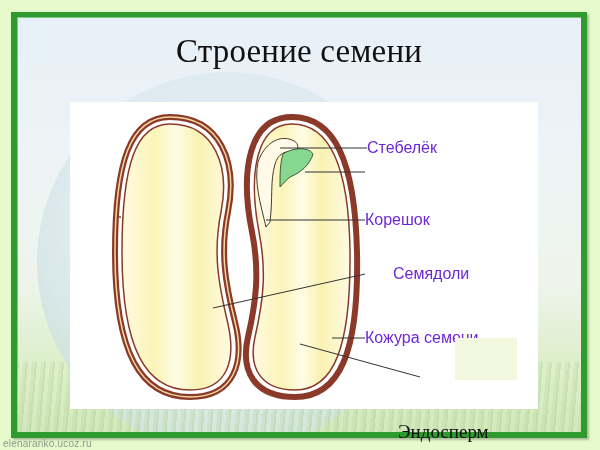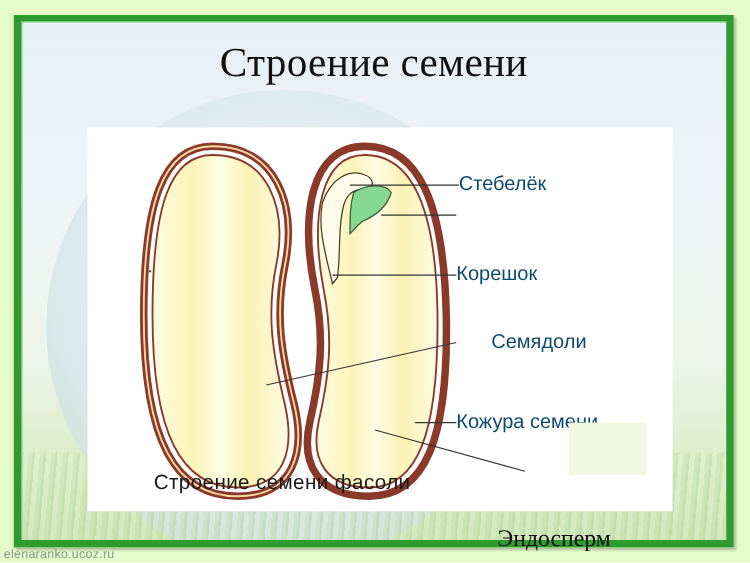--- a/index.html
+++ b/index.html
@@ -34,21 +34,21 @@
       font-family: "Liberation Serif", serif;
       font-weight: normal; font-size: 33px; color: #111;
       letter-spacing: 0.2px;
     }
     .panel {
       position: absolute; left: 53px; top: 85px; width: 468px; height: 307px;
       background: #ffffff;
     }
     .diagram { position: absolute; left: 0; top: 0; }
     .label {
-      position: absolute; font-size: 16px; color: #0c4a6e; white-space: nowrap;
+      position: absolute; font-size: 16px; color: #6d28d9; white-space: nowrap;
       font-family: "Liberation Sans", sans-serif;
     }
     .caption {
       position: absolute; left: 53px; top: 275px; font-size: 16.5px; color: #1a1a1a;
       letter-spacing: 0.3px;
     }
     .endo-box {
       position: absolute; left: 455px; top: 338px; width: 62px; height: 42px;
       background: #f1f8de;
     }
@@ -105,20 +105,19 @@
         <line x1="262" y1="236" x2="295" y2="236"></line>
         <line x1="230" y1="242" x2="350" y2="275"></line>
       </g>
       <circle cx="50" cy="115" r="1" fill="#555"></circle>
     </svg>
 
     <div class="label" style="left:297px; top:37px;">Стебелёк</div>
     <div class="label" style="left:295px; top:109px;">Корешок</div>
     <div class="label" style="left:295px; top:163px;margin-left:28px;">Семядоли</div>
     <div class="label" style="left:295px; top:227px;">Кожура семени</div>
-    <div class="caption">Строение семени фасоли</div>
   </div>
 </div>
 
 <div class="endo-box"></div>
 <div class="endo">Эндосперм</div>
 
 <div class="watermark">elenaranko.ucoz.ru</div>
 
 </body></html>

